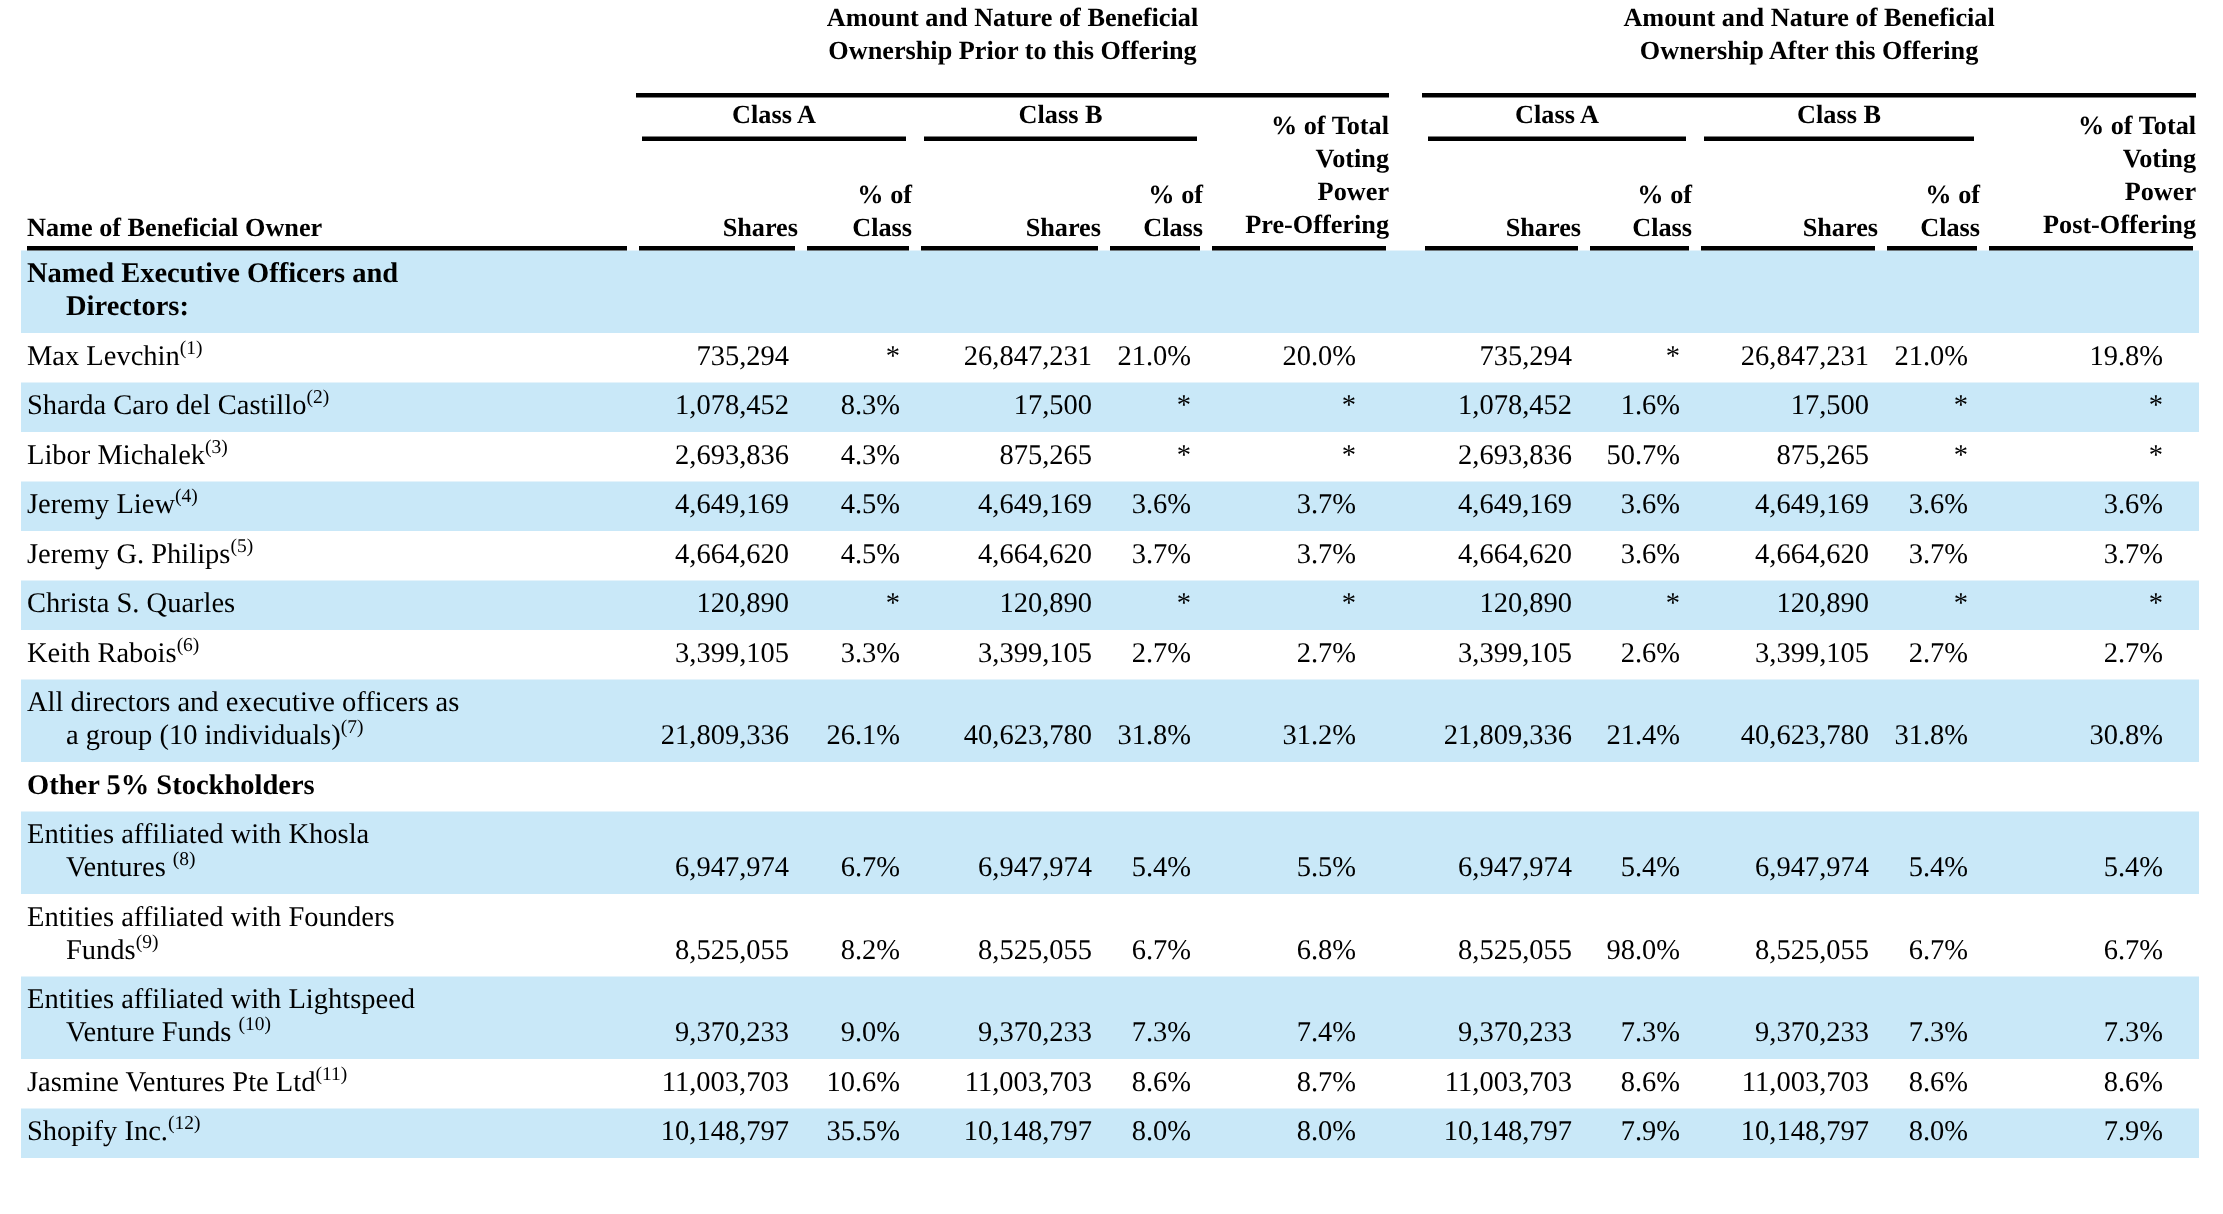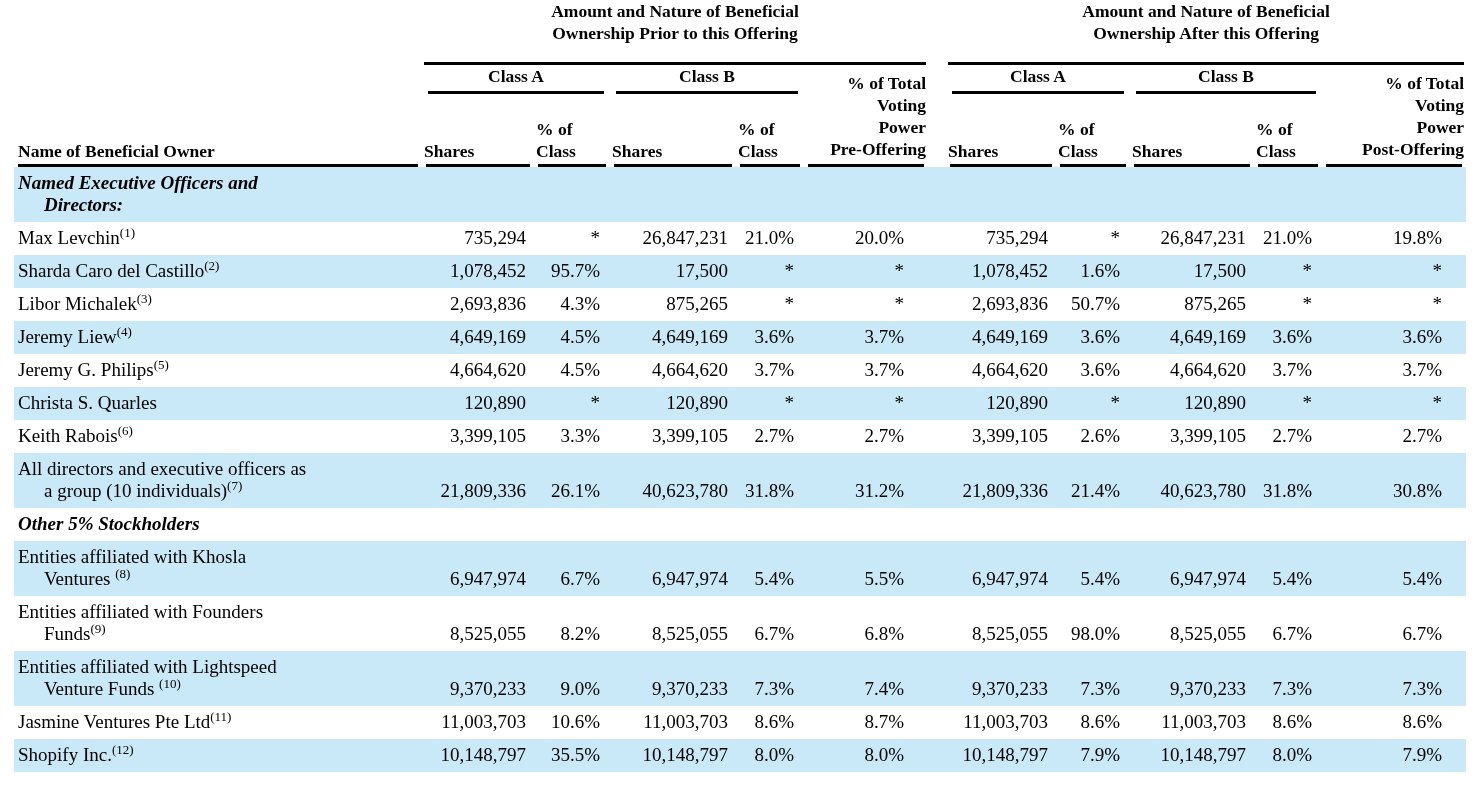--- a/index.html
+++ b/index.html
@@ -12,25 +12,25 @@
   .row-a th{height:56px;vertical-align:bottom;}
   .row-b th{height:26px;vertical-align:bottom;}
   .row-c th{height:68px;vertical-align:bottom;padding-bottom:5px;}
   .grp .wrap{border-bottom:3px solid #000;padding-bottom:18px;text-align:center;}
   .grp .wrap span{display:block;}
   .sub .wrap{border-bottom:3px solid #000;padding-bottom:4px;text-align:center;margin:0 4px;}
   .vote-h{vertical-align:top !important;padding-top:7px !important;text-align:right;}
   .vote-h span{display:block;}
   .u::after{content:"";position:absolute;left:4px;right:4px;bottom:0;border-bottom:3px solid #000;}
   .name-h{text-align:left;vertical-align:bottom;padding-left:4px !important;padding-bottom:5px !important;}
-  .colh{text-align:left;}
+  .colh{text-align:right;}
   .colh span{display:block;}
   tbody td{font-size:19px;line-height:22px;vertical-align:bottom;padding:5px 0 6px 0;}
   tbody tr.shaded td{background:#c9e8f8;}
-  tbody tr.section td{font-weight:bold;font-style:italic;}
+  tbody tr.section td{font-weight:bold;}
   td.name{text-align:left;padding-left:4px;}
   td.name .l2{display:block;padding-left:26px;}
   td.num{text-align:right;white-space:nowrap;padding-right:8px;}
   td.num.vote{padding-right:24px;}
   td.num.pct{padding-right:10px;}
   sup{font-size:13px;line-height:0;}
 </style>
 </head>
 <body>
 
@@ -150,21 +150,21 @@
     <td class="gapcell"></td>
     <td class="num">735,294</td>
     <td class="num pct">*</td>
     <td class="num">26,847,231</td>
     <td class="num pct">21.0%</td>
     <td class="num vote">19.8%</td>
   </tr>
         <tr class="shaded">
     <td class="name"><span>Sharda Caro del Castillo</span><sup>(2)</sup></td>
     <td class="num">1,078,452</td>
-    <td class="num pct">95.7%</td>
+    <td class="num pct">8.3%</td>
     <td class="num">17,500</td>
     <td class="num pct">*</td>
     <td class="num vote">*</td>
     <td class="gapcell"></td>
     <td class="num">1,078,452</td>
     <td class="num pct">1.6%</td>
     <td class="num">17,500</td>
     <td class="num pct">*</td>
     <td class="num vote">*</td>
   </tr>

